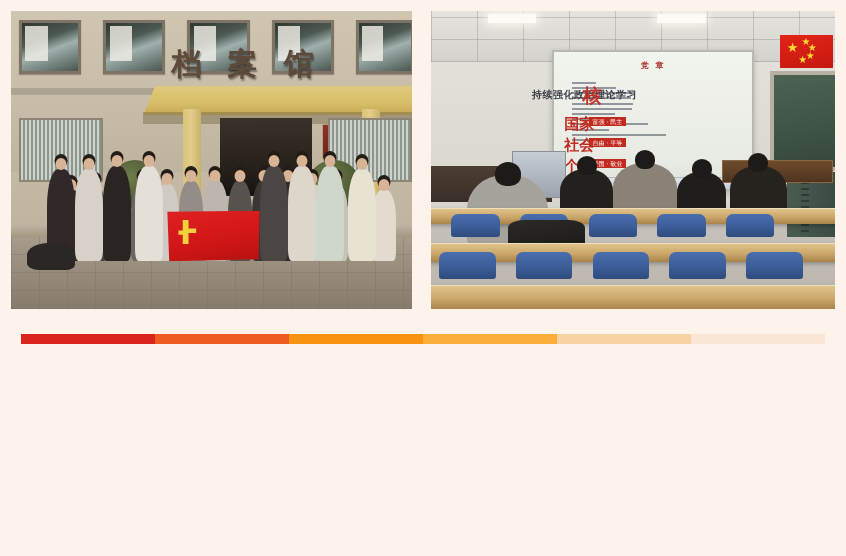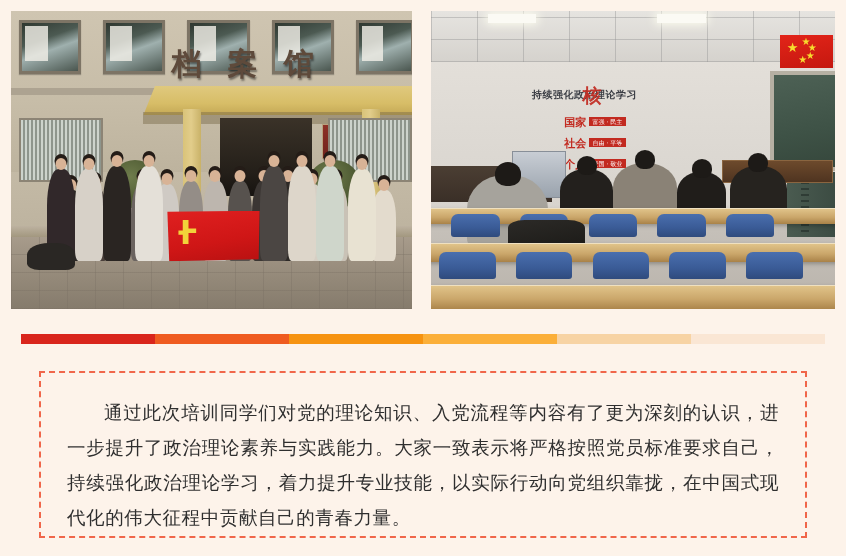--- a/index.html
+++ b/index.html
@@ -210,21 +210,21 @@
   .cn-star {
     position:absolute; color:#f7dc2e; font-size:10px; line-height:1;
   }
   .slogan {
     position:absolute; left:25%; top:26%;
     color:#3c3f46; font-size:10px; font-weight:700;
     font-family:"DejaVu Serif", serif;
     letter-spacing:.5px; white-space:nowrap;
   }
   .slogan-red {
-    position:absolute; color:#c22a20; font-size:11px; font-weight:700;
+    position:absolute; color:#c22a20; font-size:15px; font-weight:700;
     font-family:"DejaVu Serif", serif; white-space:nowrap;
   }
   .slogan-core {
     position:absolute; left:37.5%; top:24%;
     color:#c22a20; font-size:19px; font-weight:700;
     font-family:"DejaVu Serif", serif; opacity:.92;
   }
   .slogan-chip {
     position:absolute; height:9px; background:#c22a20;
     color:#fff; font-size:6px; line-height:9px; padding:0 4px;
@@ -437,20 +437,38 @@
         <div class="sign-char" style="left: 68%;">馆</div>
       </div>
 
     <div class="photo photo-right">
       <div class="room"></div>
       <div class="ceiling"></div>
       <div class="ceil-light" style="left:14%;"></div>
       <div class="ceil-light" style="left:56%;"></div>
       <div class="wall"></div>
 
+      <div class="screen">
+        <div class="screen-title">党 章</div>
+        <div class="screen-lines">
+          <div class="sl" style="width:18%"></div>
+          <div class="sl" style="width:34%"></div>
+          <div class="sl" style="width:48%"></div>
+          <div class="sl" style="width:45%"></div>
+          <div class="sl" style="width:47%"></div>
+          <div class="sl" style="width:46%"></div>
+          <div class="sl" style="width:33%"></div>
+          <div class="sl" style="width:33%"></div>
+          <div class="sl" style="width:58%"></div>
+          <div class="sl" style="width:28%"></div>
+          <div class="sl" style="width:72%"></div>
+          <div class="sl" style="width:40%"></div>
+        </div>
+        <div class="screen-bar"></div>
+      </div>
 
       <div class="cn-flag">
         <span class="cn-star" style="left:12%; top:18%; font-size:13px;">★</span>
         <span class="cn-star" style="left:40%; top:8%;">★</span>
         <span class="cn-star" style="left:52%; top:26%;">★</span>
         <span class="cn-star" style="left:48%; top:48%;">★</span>
         <span class="cn-star" style="left:34%; top:62%;">★</span>
       </div>
       <div class="blackboard"></div>
 
@@ -506,17 +524,14 @@
 
   <div class="divider">
     <span style="background: rgb(217, 37, 28);"></span>
     <span style="background: rgb(239, 91, 32);"></span>
     <span style="background: rgb(246, 147, 17);"></span>
     <span style="background: rgb(251, 175, 57);"></span>
     <span style="background: rgb(247, 211, 164);"></span>
     <span style="background: rgb(250, 230, 212);"></span>
   </div>
 
-  <div class="text-panel" style="border-color: rgb(240, 102, 74);">
-    <p class="body-text">通过此次培训同学们对党的理论知识、入党流程等内容有了更为深刻的认识，进一步提升了政治理论素养与实践能力。大家一致表示将严格按照党员标准要求自己，持续强化政治理论学习，着力提升专业技能，以实际行动向党组织靠拢，在中国式现代化的伟大征程中贡献自己的青春力量。</p>
-  </div>
 
 </div>
 
 </body></html>

